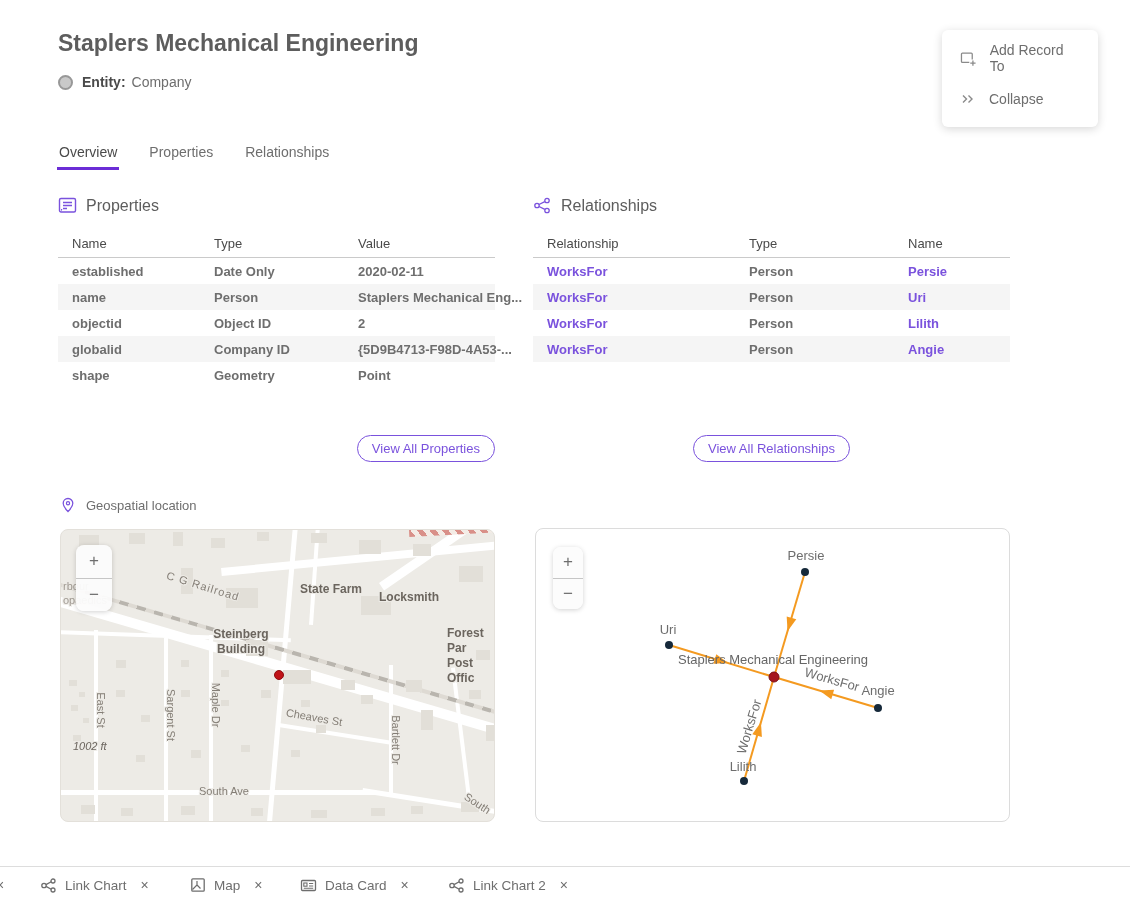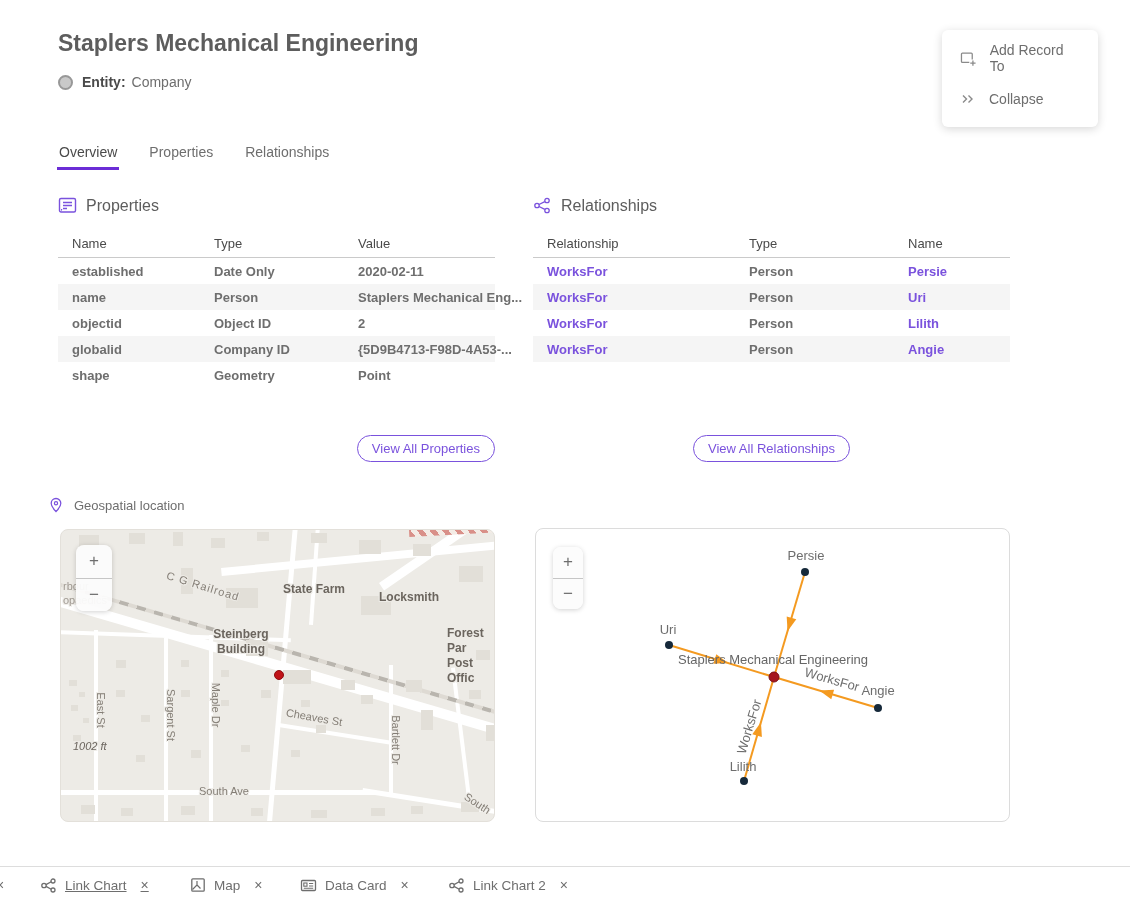--- a/index.html
+++ b/index.html
@@ -199,21 +199,21 @@
     </div>
   </div>
 
   <div class="abs btn-row" style="left:58px; top:435px; width:437px;text-align:right;">
     <span class="pill-btn">View All Properties</span>
   </div>
   <div class="abs btn-row" style="left:533px; top:435px; width:477px;">
     <span class="pill-btn">View All Relationships</span>
   </div>
 
-  <div class="abs sub-head" style="left:48px; top:497px;">
+  <div class="abs sub-head" style="left:60px; top:497px;">
     <svg class="icon" width="16" height="16" viewBox="0 0 16 16">
       <path d="M8 1.5 C5.2 1.5 3.2 3.7 3.2 6.3 C3.2 9.8 8 14.5 8 14.5 C8 14.5 12.8 9.8 12.8 6.3 C12.8 3.7 10.8 1.5 8 1.5 Z" fill="none" stroke="#7a52dd" stroke-width="1.3"></path>
       <circle cx="8" cy="6.2" r="1.6" fill="none" stroke="#7a52dd" stroke-width="1.2"></circle>
     </svg>
     <span>Geospatial location</span>
   </div>
   <div class="abs sub-head" style="left:537px; top:497px;margin-top:39px;">
     <svg class="icon" width="17" height="17" viewBox="0 0 17 17">
       <circle cx="4" cy="8.5" r="2.4" fill="#7a52dd"></circle>
       <circle cx="13" cy="3.8" r="2" fill="none" stroke="#7a52dd" stroke-width="1.3"></circle>
@@ -287,21 +287,21 @@
         <div class="bldg" style="left:350px;top:276px;width:12px;height:8px;"></div>
         <div class="bldg" style="left:400px;top:272px;width:18px;height:10px;"></div>
         <div class="bldg" style="left:415px;top:120px;width:14px;height:10px;"></div>
         <div class="bldg" style="left:408px;top:160px;width:12px;height:9px;"></div>
         <div class="bldg" style="left:425px;top:195px;width:10px;height:16px;"></div>
       </div>
 
     <span class="map-label" style="left:2px; top:50px; color:#a09a92;">rbour
 opaedics</span>
     <span class="map-label" style="left:104px; top:50px; transform:rotate(17deg); letter-spacing:1px;">C G Railroad</span>
-    <span class="map-label poi" style="left:222px; top:52px;">State Farm</span>
+    <span class="map-label poi" style="left:239px; top:52px;">State Farm</span>
     <span class="map-label poi" style="left:318px; top:60px;">Locksmith</span>
     <span class="map-label poi ctr" style="left:180px; top:112px; text-align:center;">Steinberg
 Building</span>
     <span class="map-label poi" style="left:386px; top:96px;">Forest Par
 Post Offic</span>
     <span class="map-label ctr" style="left:39px; top:180px; transform:translate(-50%,-50%) rotate(90deg);">East St</span>
     <span class="map-label ctr" style="left:109px; top:185px; transform:translate(-50%,-50%) rotate(90deg);">Sargent St</span>
     <span class="map-label ctr" style="left:154px; top:175px; transform:translate(-50%,-50%) rotate(90deg);">Maple Dr</span>
     <span class="map-label ctr" style="left:253px; top:188px; transform:translate(-50%,-50%) rotate(10deg);">Cheaves St</span>
     <span class="map-label ctr" style="left:334px; top:210px; transform:translate(-50%,-50%) rotate(90deg);">Bartlett Dr</span>
@@ -351,21 +351,21 @@
     <div class="zoom-ctl" style="left:17px; top:18px; width:30px; height:62px;">
       <div class="zoom-btn">+</div>
       <div class="zoom-div"></div>
       <div class="zoom-btn">−</div>
     </div>
   </div>
 
   <div class="abs bottom-bar">
     <span class="lead-x">×</span>
 
-    <div class="btab" style="left:40px;text-decoration:underline;">
+    <div class="btab" style="left:40px;">
       <svg class="icon" width="17" height="17" viewBox="0 0 17 17">
         <circle cx="4" cy="8.5" r="2.2" fill="none" stroke="#6e6e6e" stroke-width="1.3"></circle>
         <circle cx="13" cy="4" r="2" fill="none" stroke="#6e6e6e" stroke-width="1.3"></circle>
         <circle cx="13" cy="13" r="2" fill="none" stroke="#6e6e6e" stroke-width="1.3"></circle>
         <path d="M6 7.6 L11.2 4.8 M6 9.4 L11.2 12.2" stroke="#6e6e6e" stroke-width="1.3" fill="none"></path>
       </svg>
       <span>Link Chart</span>
       <span class="close-x">×</span>
     </div>
 

